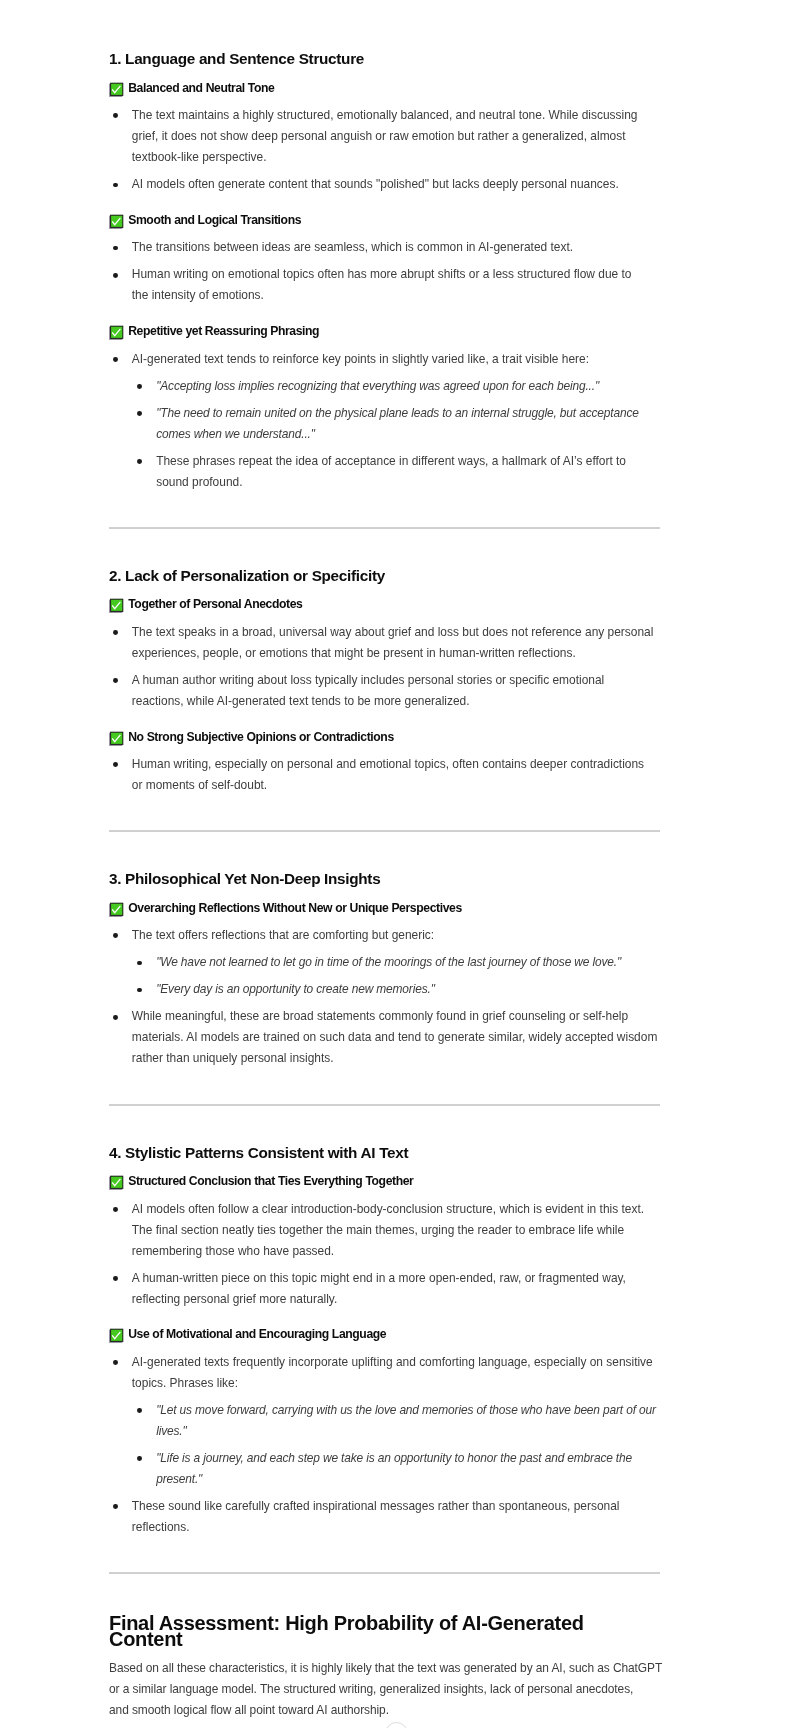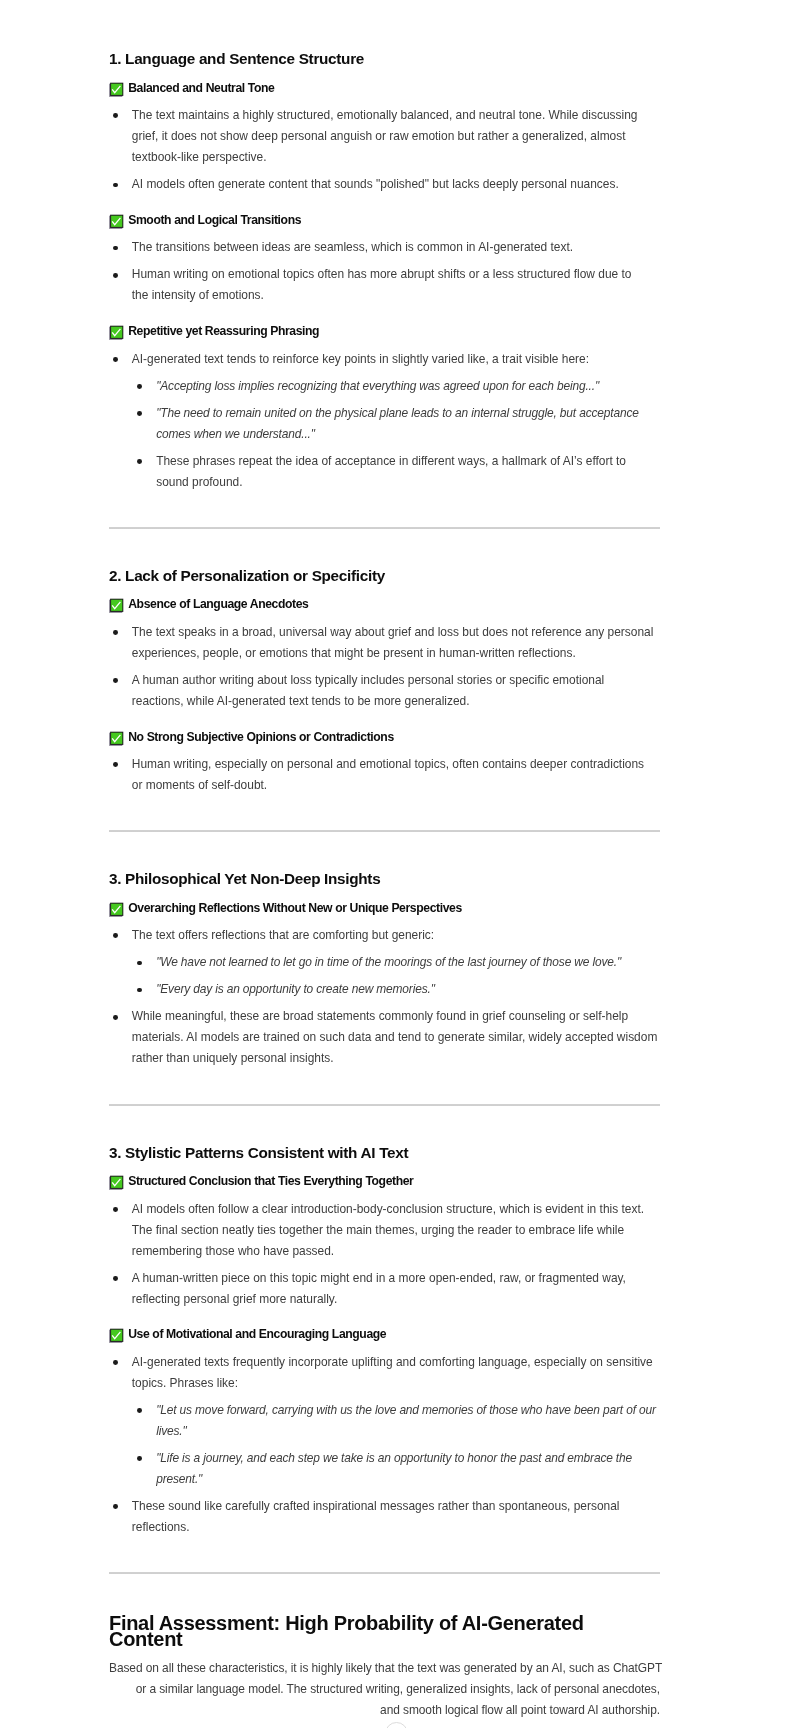--- a/index.html
+++ b/index.html
@@ -42,21 +42,21 @@
  ul.lvl2 > li > .bdot{
    position:absolute;left:5.0px;top:8.3px;width:4.8px;height:4.8px;border-radius:50%;background:#1b1b1b;
  }
  .italic{font-style:italic;letter-spacing:-0.15px;}
  .txt{white-space:nowrap;display:block;}
  .grp + .grp{margin-top:18.5px;}
  hr.div{border:0;background:linear-gradient(to bottom,#e9e9e9 0%,#b9b9b9 50%,#e6e6e6 100%);margin:34.3px 0 0 0;height:2px;width:551px;}
  .final-head{font-size:20px;font-weight:700;color:#0d0d0d;letter-spacing:-0.3px;line-height:15.3px;margin:0;}
  .after-div{margin-top:39.0px;}
  .final-head.after-div{margin-top:42.0px;}
- .final-p{font-size:11.95px;line-height:21px;color:#3d3d3d;margin:11.5px 0 0 0;white-space:nowrap;letter-spacing:-0.075px;text-align:right;}
+ .final-p{font-size:11.95px;line-height:21px;color:#3d3d3d;margin:11.5px 0 0 0;white-space:nowrap;letter-spacing:-0.075px;}
  .bottom-circle{position:absolute;left:385.3px;top:1721.9px;width:23px;height:23px;border-radius:50%;border:1px solid #dcdcdc;background:#fff;box-sizing:border-box;}
 </style>
 </head>
 <body>
 
 <div class="page">
   <div class="doc" id="doc">
       <div class="sec-head first">1. Language and Sentence Structure</div>
       <div class="grp">
         <div class="grp-title">
@@ -142,21 +142,21 @@
       <div class="grp">
         <div class="grp-title">
           <span class="chk">
             <svg viewBox="0 0 150 150" xmlns="http://www.w3.org/2000/svg">
               <rect x="1" y="17" width="132" height="132" fill="#8e8a98"></rect>
               <rect x="11" y="7" width="132" height="132" fill="#1d1d1d"></rect>
               <rect x="21" y="17" width="112" height="112" fill="#45c81f"></rect>
               <path d="M32 74 L57 107 L114 38" fill="none" stroke="#ffffff" stroke-width="13" stroke-linecap="butt" stroke-linejoin="miter"></path>
             </svg>
           </span>
-          <span>Absence of Language Anecdotes</span>
+          <span>Together of Personal Anecdotes</span>
         </div>
         <ul class="lvl1">
           <li>
             <span class="bdot"></span>
             <span class="txt">The text speaks in a broad, universal way about grief and loss but does not reference any personal<br>experiences, people, or emotions that might be present in human-written reflections.</span>
           </li>
           <li>
             <span class="bdot"></span>
             <span class="txt">A human author writing about loss typically includes personal stories or specific emotional<br>reactions, while AI-generated text tends to be more generalized.</span>
           </li>
@@ -210,21 +210,21 @@
               </li>
             </ul>
           </li>
           <li>
             <span class="bdot"></span>
             <span class="txt">While meaningful, these are broad statements commonly found in grief counseling or self-help<br>materials. AI models are trained on such data and tend to generate similar, widely accepted wisdom<br>rather than uniquely personal insights.</span>
           </li>
         </ul>
       </div>
       <hr class="div">
-      <div class="sec-head after-div">3. Stylistic Patterns Consistent with AI Text</div>
+      <div class="sec-head after-div">4. Stylistic Patterns Consistent with AI Text</div>
       <div class="grp">
         <div class="grp-title">
           <span class="chk">
             <svg viewBox="0 0 150 150" xmlns="http://www.w3.org/2000/svg">
               <rect x="1" y="17" width="132" height="132" fill="#8e8a98"></rect>
               <rect x="11" y="7" width="132" height="132" fill="#1d1d1d"></rect>
               <rect x="21" y="17" width="112" height="112" fill="#45c81f"></rect>
               <path d="M32 74 L57 107 L114 38" fill="none" stroke="#ffffff" stroke-width="13" stroke-linecap="butt" stroke-linejoin="miter"></path>
             </svg>
           </span>

